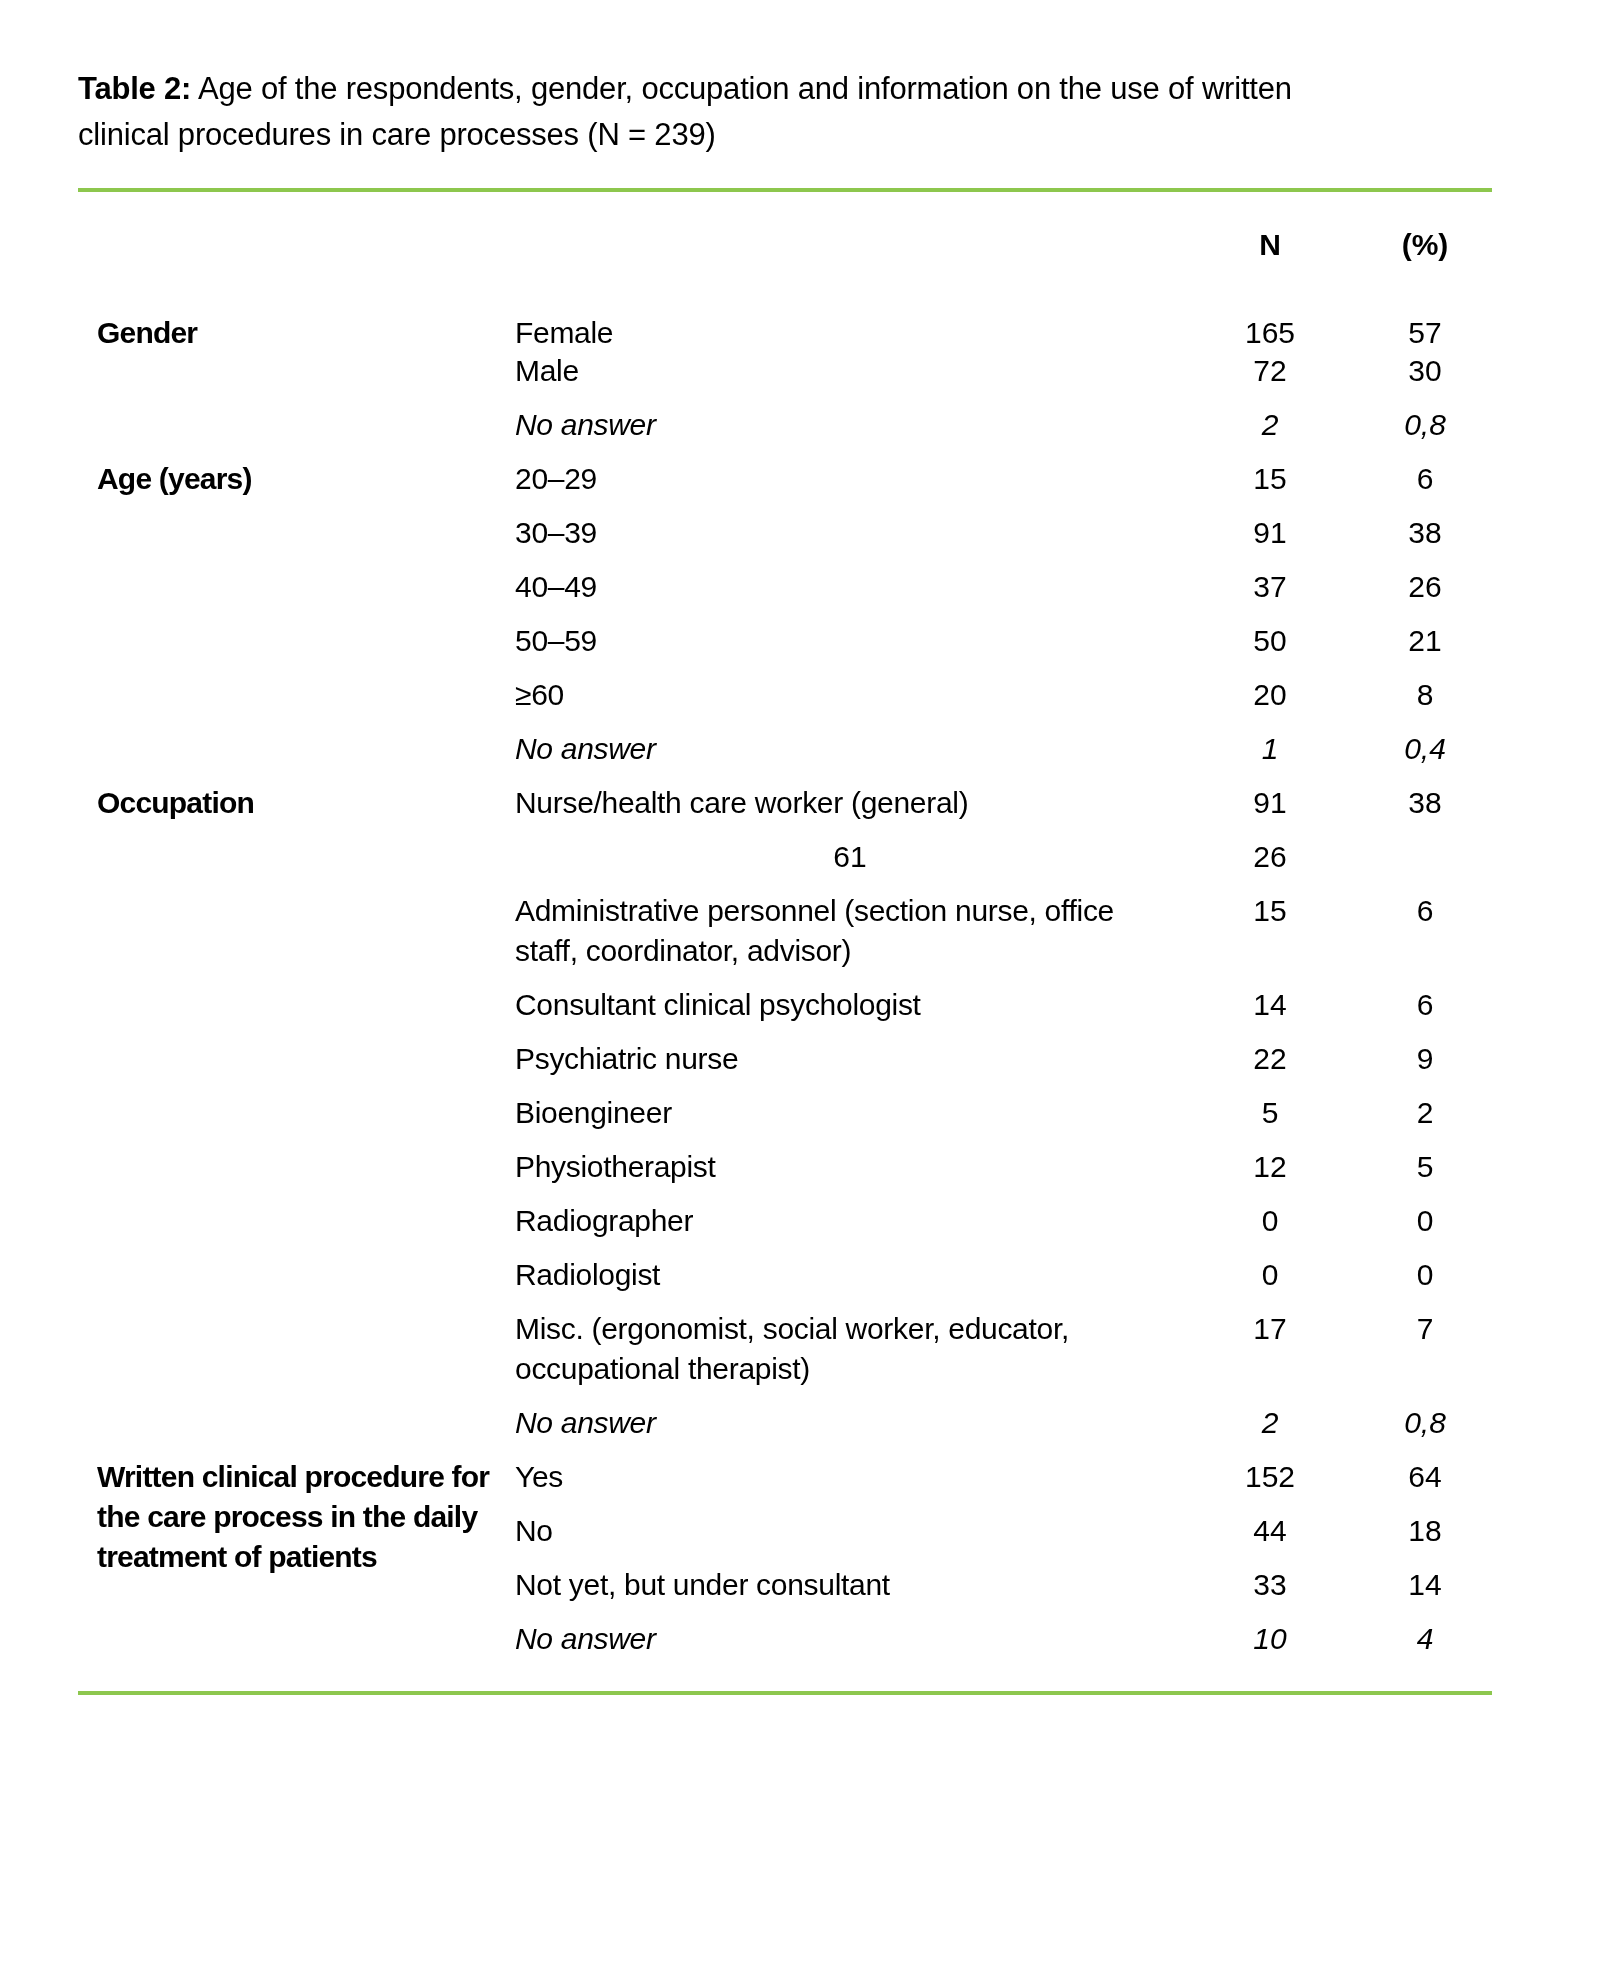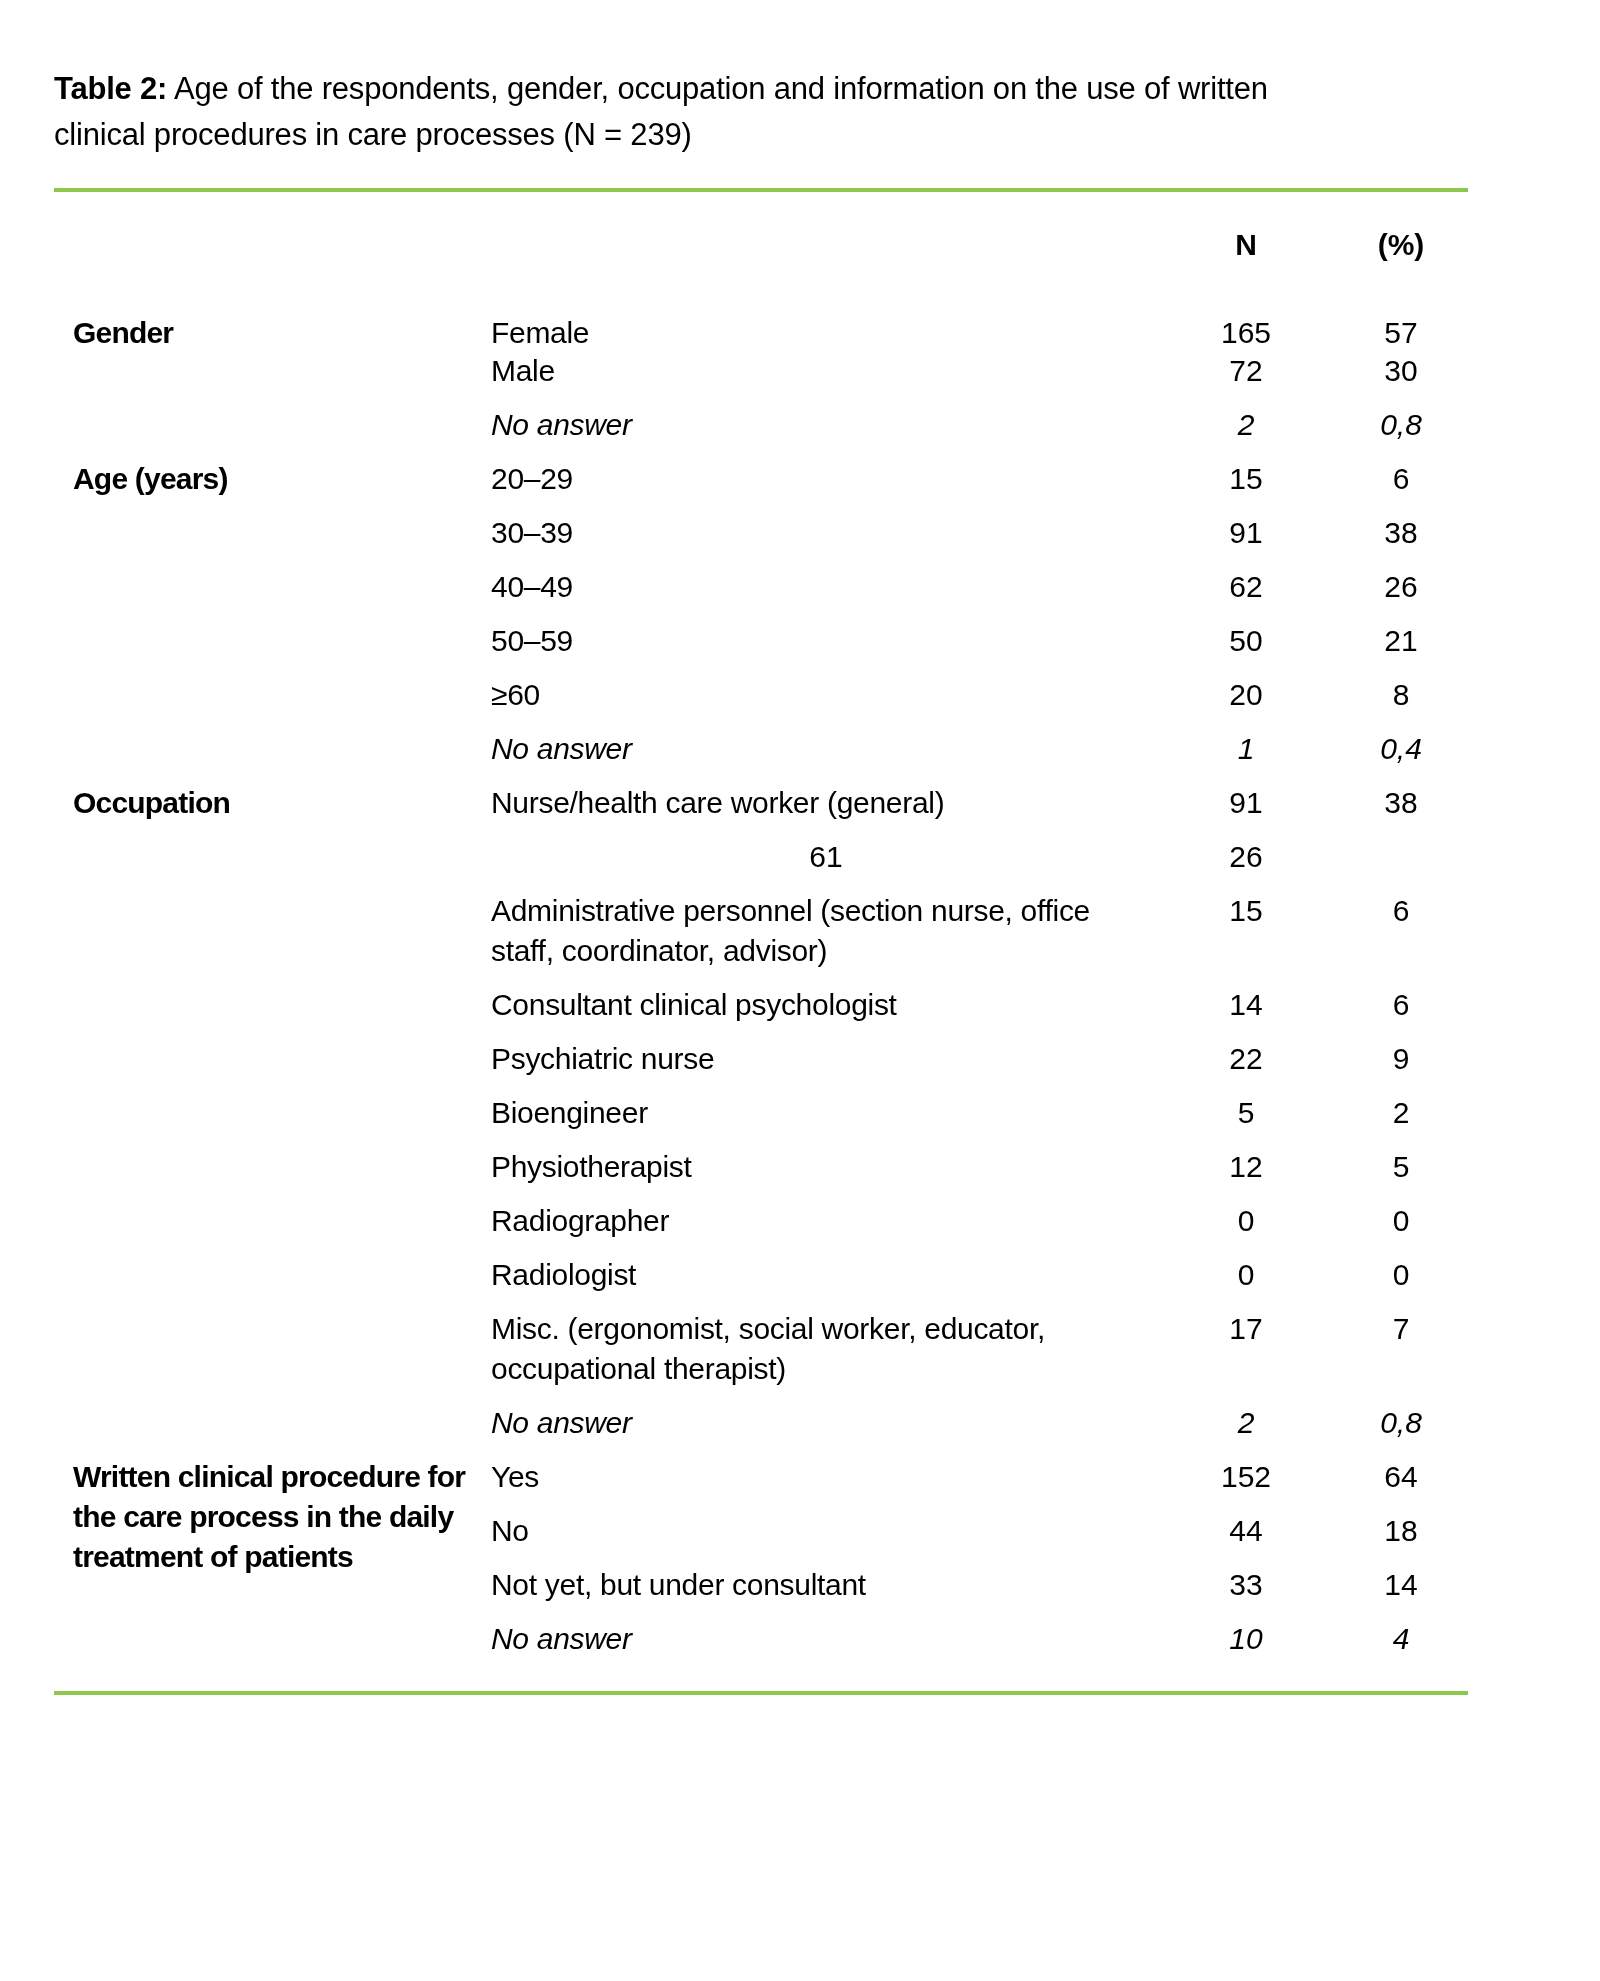--- a/index.html
+++ b/index.html
@@ -12,21 +12,21 @@
     height: 1981px;
     overflow: hidden;
     font-family: "Liberation Sans", sans-serif;
     color: #000000;
     -webkit-font-smoothing: antialiased;
   }
   .page {
     box-sizing: border-box;
     width: 1600px;
     height: 1758px;
-    padding: 66px 0 0 54px;
+    padding: 66px 0 0 78px;
     position: relative;
   }
   .title {
     width: 1430px;
     font-size: 31px;
     line-height: 46px;
     letter-spacing: -0.2px;
     white-space: pre-line;
   }
   .bold { font-weight: bold; }
@@ -128,21 +128,21 @@
   </div>
 
   <div class="row">
     <div class="label">30–39</div>
     <div class="num">91</div>
     <div class="num">38</div>
   </div>
 
   <div class="row">
     <div class="label">40–49</div>
-    <div class="num">62</div>
+    <div class="num">37</div>
     <div class="num">26</div>
   </div>
 
   <div class="row">
     <div class="label">50–59</div>
     <div class="num">50</div>
     <div class="num">21</div>
   </div>
 
   <div class="row">

